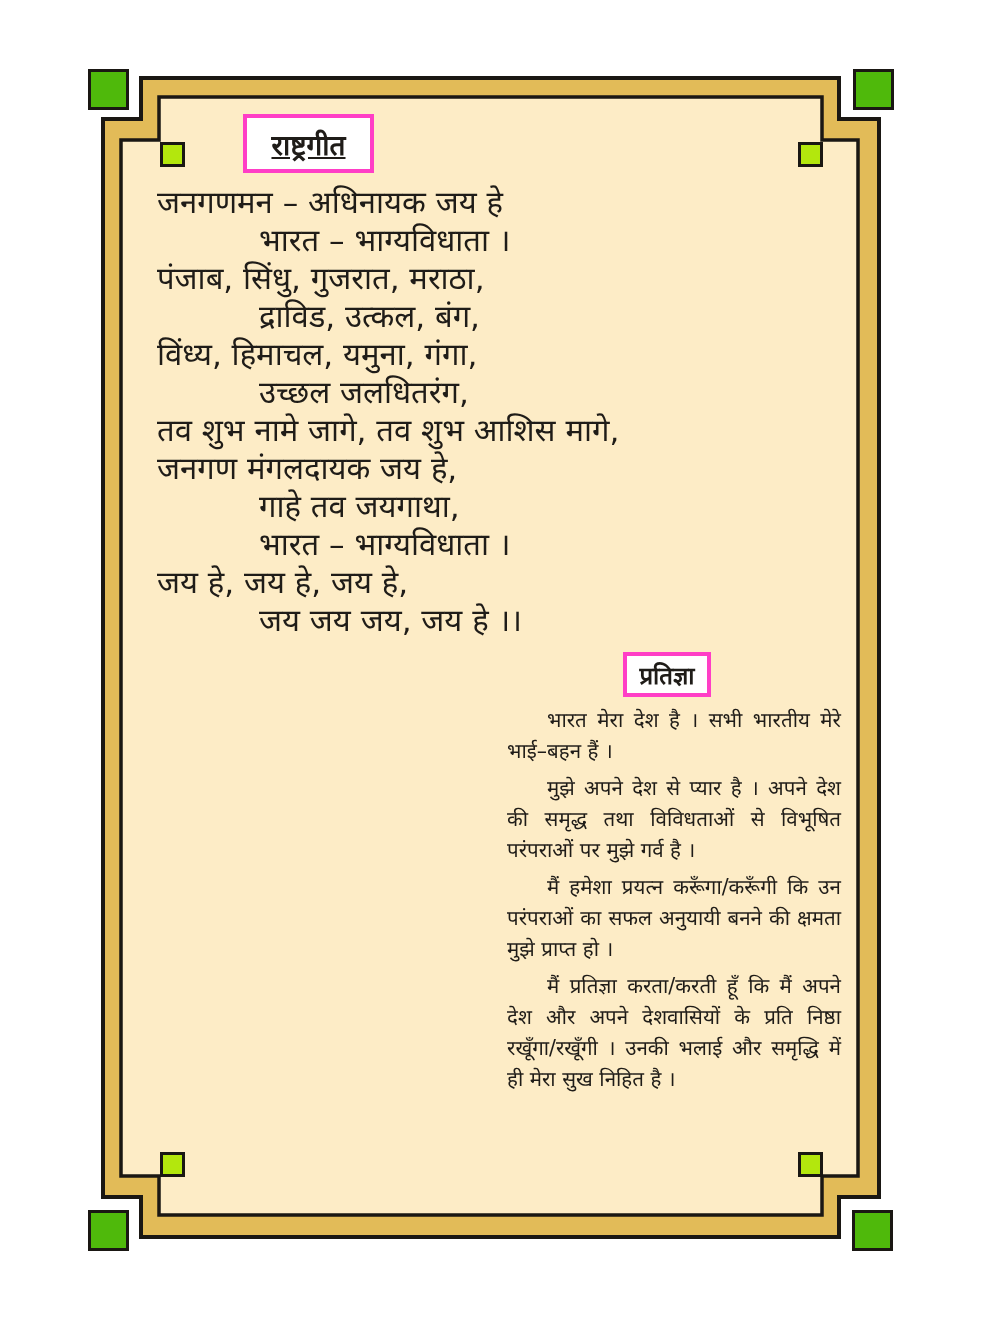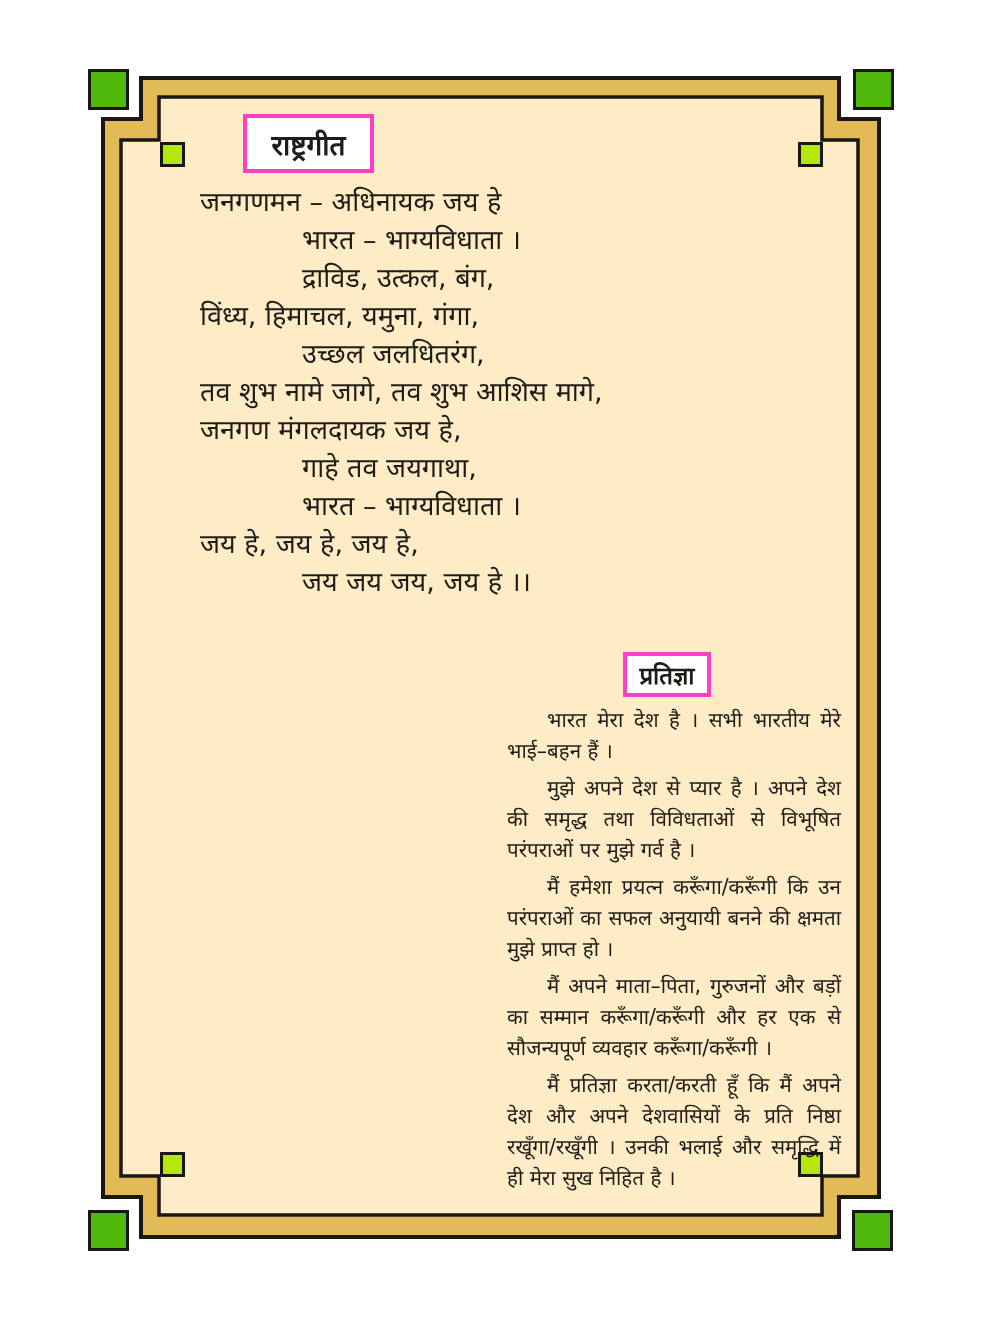--- a/index.html
+++ b/index.html
@@ -25,25 +25,25 @@
   .sq{position:absolute;box-sizing:border-box;}
   .sq-green{width:41px;height:41px;background:var(--corner-square-green);border:3px solid var(--outline);}
   .sq-lime{width:25px;height:25px;background:var(--accent-square-lime);border:3px solid var(--outline);}
   .title-box{
     position:absolute;box-sizing:border-box;
     background:var(--title-box-background);
     border:4px solid var(--title-box-border);
     display:flex;align-items:center;justify-content:center;
   }
   .title-box .title-text{font-weight:bold;color:var(--text);white-space:nowrap;}
-  .song-title-box{left:243px;top:114px;width:131px;height:59px;}
+  .song-title-box{left:243px;top:114px;width:131px;height:59px;text-decoration:underline;}
   .song-title-box .title-text{font-size:28px;}
   .pledge-title-box{left:623px;top:652px;width:88px;height:45px;}
   .pledge-title-box .title-text{font-size:24px;}
-  .song{position:absolute;left:157px;top:183px;font-size:27px;line-height:38px;white-space:nowrap;margin-left:43px;}
+  .song{position:absolute;left:157px;top:183px;font-size:31px;line-height:38px;white-space:nowrap;}
   .song .line{height:38px;}
   .song .line.indent{margin-left:102px;}
   .pledge{position:absolute;left:507px;top:705px;width:349px;font-size:20.5px;line-height:31px;text-align:justify;}
   .pledge p{margin:0 15px 6px 0;text-indent:40px;}
 </style>
 </head>
 <body>
 
 <div class="page">
 
@@ -62,36 +62,36 @@
   <div class="sq sq-lime" style="left:160px;top:1152px;"></div>
   <div class="sq sq-lime" style="left:798px;top:1152px;"></div>
 
   <div class="title-box song-title-box">
     <span class="title-text">राष्ट्रगीत</span>
   </div>
 
   <div class="song">
     <div class="line">जनगणमन – अधिनायक जय हे</div>
     <div class="line indent">भारत – भाग्यविधाता ।</div>
+    <div class="line">पंजाब, सिंधु, गुजरात, मराठा,</div>
     <div class="line indent">द्राविड, उत्कल, बंग,</div>
     <div class="line">विंध्य, हिमाचल, यमुना, गंगा,</div>
     <div class="line indent">उच्छल जलधितरंग,</div>
     <div class="line">तव शुभ नामे जागे, तव शुभ आशिस मागे,</div>
     <div class="line">जनगण मंगलदायक जय हे,</div>
     <div class="line indent">गाहे तव जयगाथा,</div>
     <div class="line indent">भारत – भाग्यविधाता ।</div>
     <div class="line">जय हे, जय हे, जय हे,</div>
     <div class="line indent">जय जय जय, जय हे ।।</div>
   </div>
 
   <div class="title-box pledge-title-box">
     <span class="title-text">प्रतिज्ञा</span>
   </div>
 
   <div class="pledge">
     <p>भारत मेरा देश है । सभी भारतीय मेरे भाई–बहन हैं ।</p>
     <p>मुझे अपने देश से प्यार है । अपने देश की समृद्ध तथा विविधताओं से विभूषित परंपराओं पर मुझे गर्व है ।</p>
     <p>मैं हमेशा प्रयत्न करूँगा/करूँगी कि उन परंपराओं का सफल अनुयायी बनने की क्षमता मुझे प्राप्त हो ।</p>
-    <p>मैं अपने माता–पिता, गुरुजनों और बड़ों का सम्मान करूँगा/करूँगी और हर एक से सौजन्यपूर्ण व्यवहार करूँगा/करूँगी ।</p>
     <p>मैं प्रतिज्ञा करता/करती हूँ कि मैं अपने देश और अपने देशवासियों के प्रति निष्ठा रखूँगा/रखूँगी । उनकी भलाई और समृद्धि में ही मेरा सुख निहित है ।</p>
   </div>
 
 </div>
 
 </body></html>

